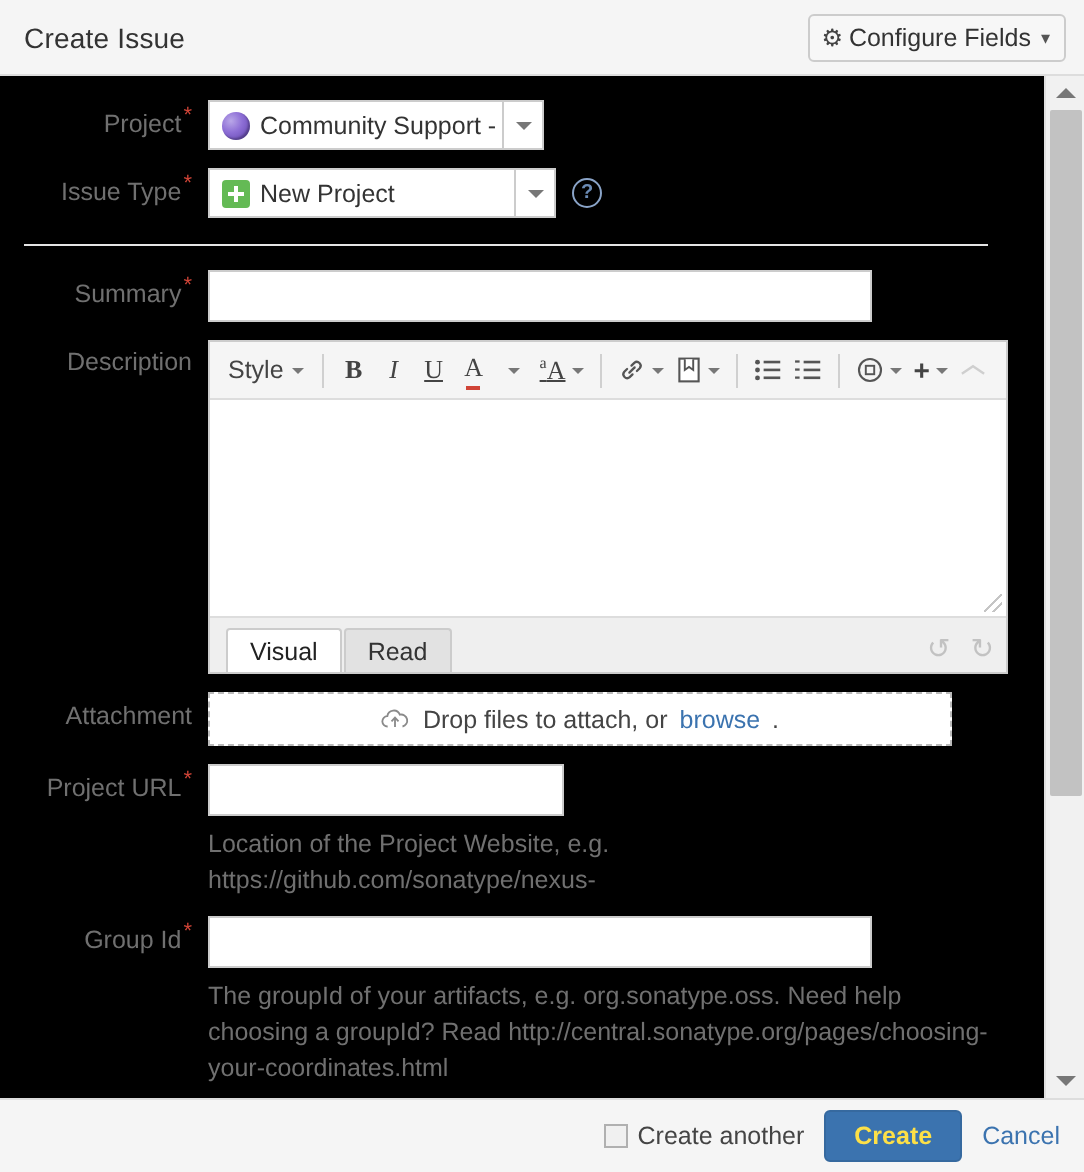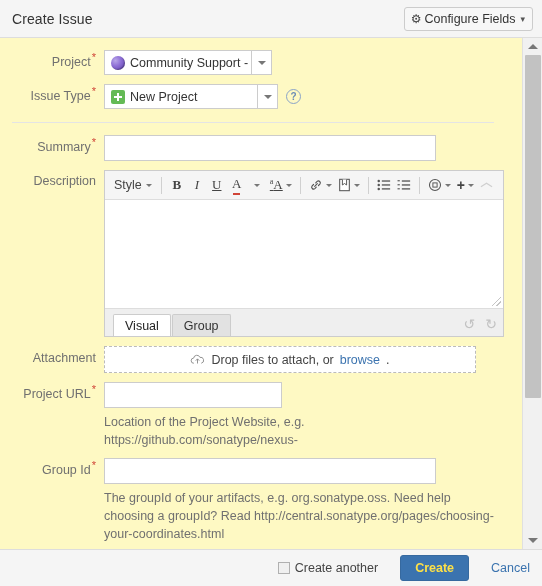--- a/index.html
+++ b/index.html
@@ -40,21 +40,21 @@
     font-size: 12.5px; cursor: pointer;
   }
   .gear { font-size: 12px; line-height: 1; margin-right: 2px; color: #444; }
   .caret-txt { font-size: 9px; margin-left: 4px; color: #555; }
 
   
   .dlg-body {
     flex: 1;
     position: relative;
     overflow: hidden;
-    background: #fef9c3;
+    background: #000000;
     border-bottom: 1px solid #dddddd;
     padding-left: 25px;
   }
   .form-area {
     position: absolute;
     left: 0; top: 0; right: 20px; bottom: 0;
     padding: 12px 0 0 0;
   }
 
   .row {
@@ -266,21 +266,21 @@
     height: 72%;
     background: #c2c2c2; border-radius: 1px;
     cursor: pointer;
   }
 
   
   .dlg-footer {
     height: 36px; min-height: 36px;
     background: #f5f5f5;
     display: flex; align-items: center; justify-content: flex-end;
-    padding: 0 12px; gap: 22px;
+    padding: 0 12px; gap: 10px;
   }
   .chk-wrap { display: flex; align-items: center; gap: 5px; cursor: pointer; }
   .chkbox {
     width: 12px; height: 12px;
     border: 1px solid #b0b0b0; background: #f0f0f0;
   }
   .chk-label { font-size: 12.5px; color: #444444; }
   .btn-create {
     height: 26px; padding: 0 14px;
     background: #3b73af; color: #fde047;
@@ -445,21 +445,21 @@
                 </svg>
               </div>
             </div>
 
             <div class="editor-canvas">
               <span class="resize-grip"></span>
             </div>
 
             <div class="editor-footer">
               <div class="etab active">Visual</div>
-              <div class="etab">Group</div>
+              <div class="etab">Read</div>
               <div class="spacer"></div>
               <div class="undo-redo">
                 <span class="ur">↺</span>
                 <span class="ur">↻</span>
               </div>
             </div>
 
           </div>
         </div>
       </div>

